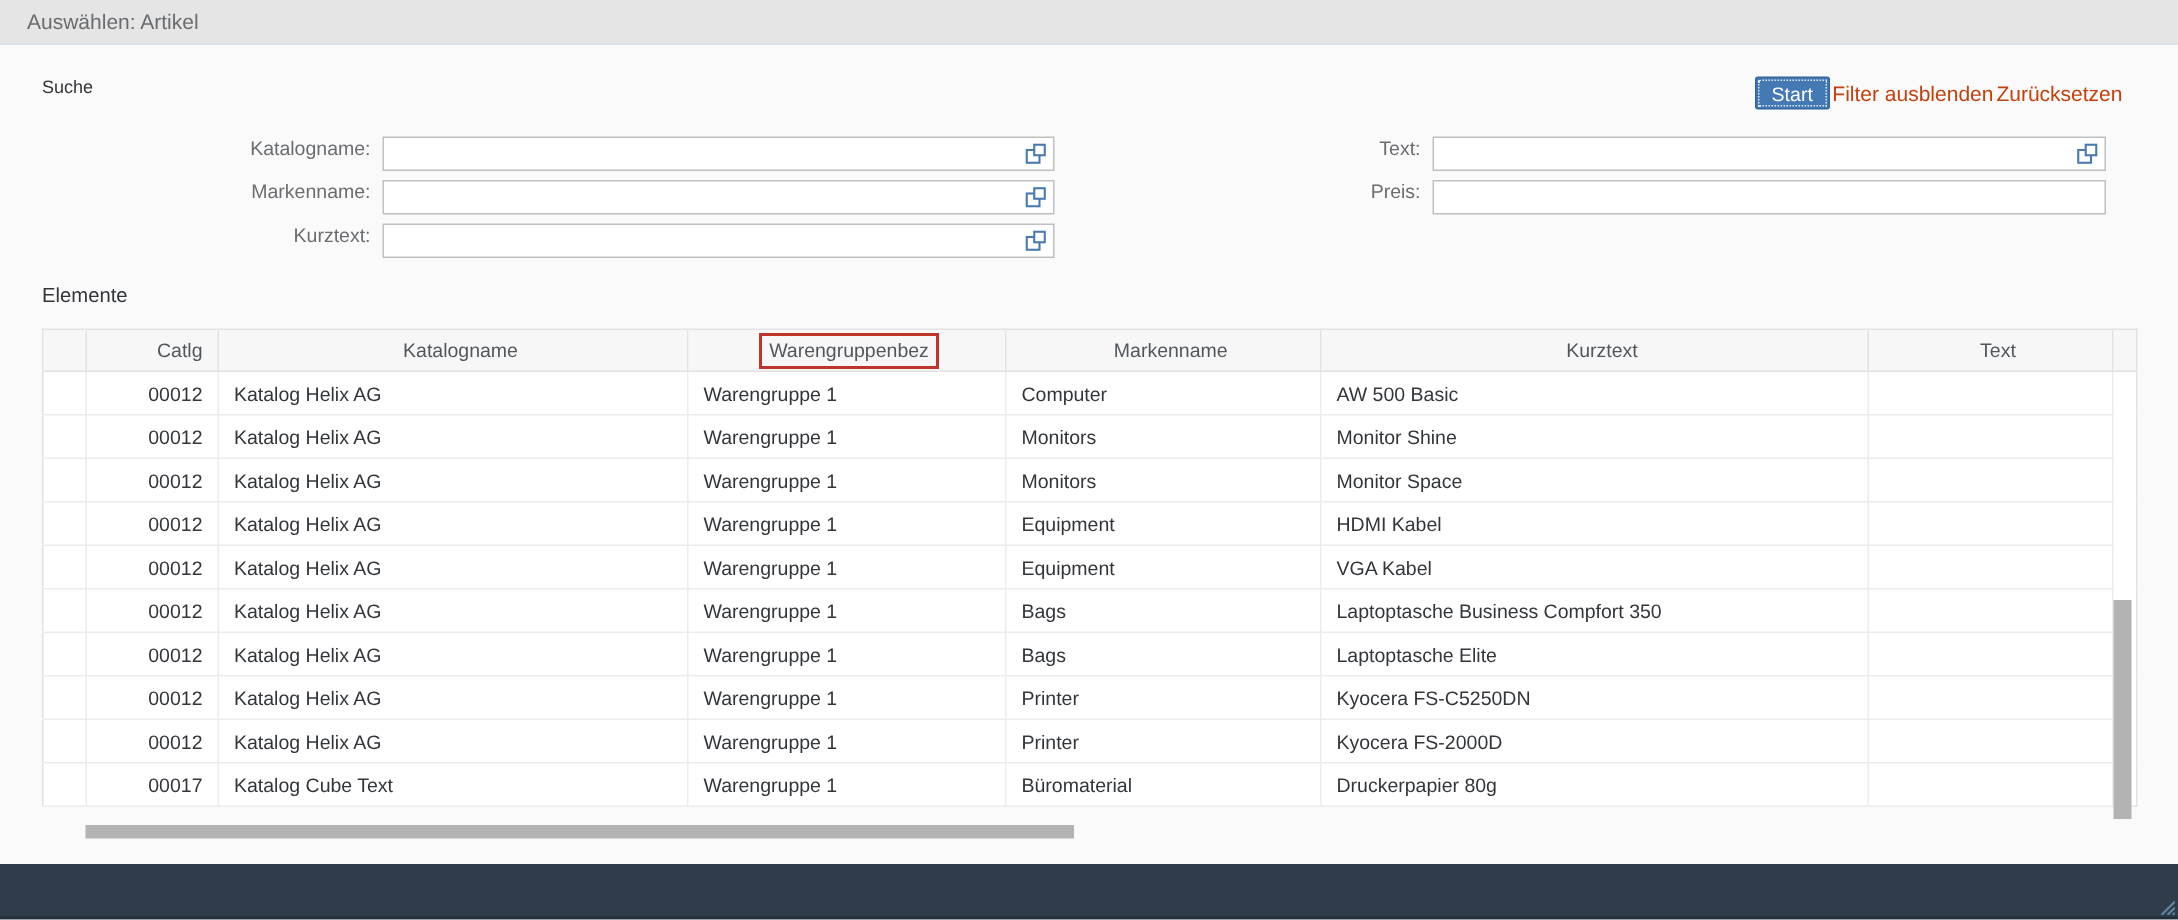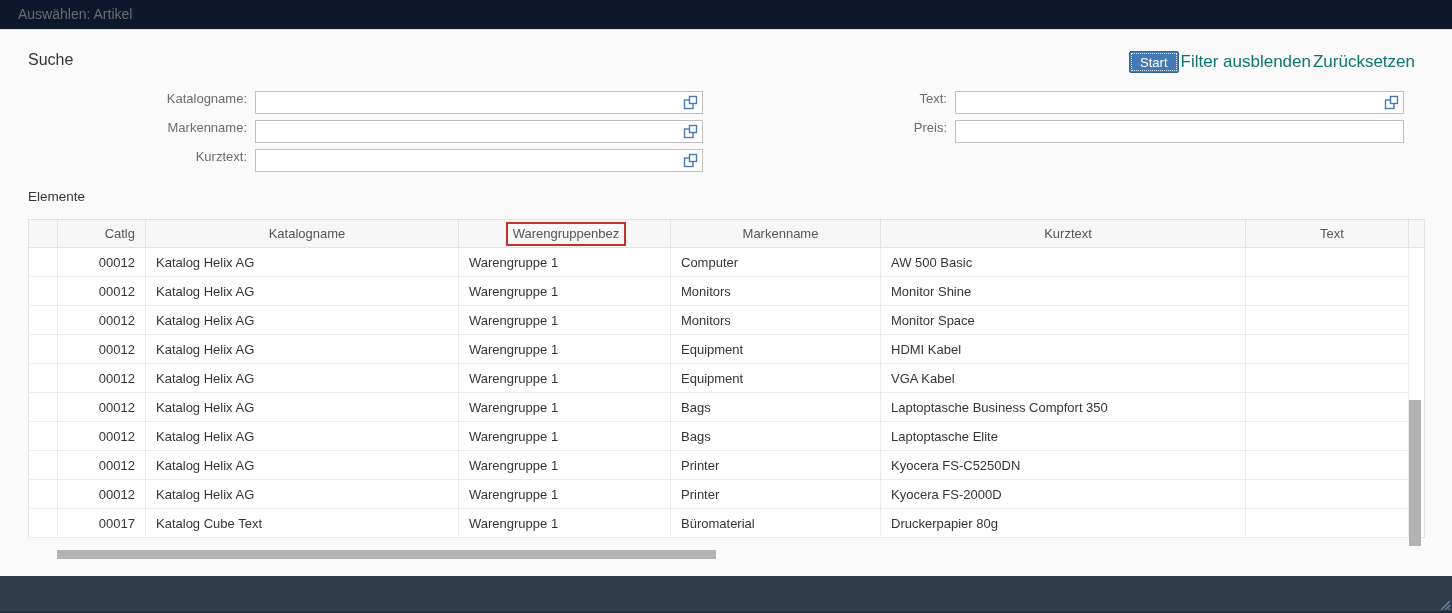--- a/index.html
+++ b/index.html
@@ -5,33 +5,33 @@
   * { margin:0; padding:0; box-sizing:border-box; }
   html,body { width:1452px; height:613px; overflow:hidden; }
   body {
     font-family:"Liberation Sans","DejaVu Sans",sans-serif;
     background:#fafafa; position:relative; font-size:13px; color:#32363a;
   }
 
   
   .title-bar {
     position:absolute; top:0; left:0; width:1452px; height:30px;
-    background:#0f172a; border-bottom:1px solid #d9e2ec;
+    background:#e5e5e5; border-bottom:1px solid #d9e2ec;
     line-height:29px; padding-left:18px; color:#6a6d70; font-size:14px;
   }
 
   
-  .search-heading { position:absolute; left:28px; top:51px; font-size:16px; color:#32363a; }
+  .search-heading { position:absolute; left:28px; top:51px; font-size:12px; color:#32363a; }
   .actions { position:absolute; top:50px; right:37px; display:flex; align-items:center; gap:2px; height:24px; }
   .btn-start {
     background:#4579b4; border:1px solid #31669f; color:#fff; font-size:13px;
     font-family:inherit; height:22px; padding:0 10px; border-radius:2px;
     outline:1px dotted #dce9f5; outline-offset:-3px; cursor:pointer;
   }
-  .link { color:#0f766e; font-size:17px; text-decoration:none; cursor:pointer; }
+  .link { color:#c2410c; font-size:14px; text-decoration:none; cursor:pointer; }
 
   
   .field-row { position:absolute; display:flex; align-items:flex-start; height:33px; }
   .field-label { width:227px; text-align:right; color:#6a6d70; font-size:13px; padding-right:8px; flex:none; }
   .field-box { position:relative; height:23px; flex:none; }
   .field-box input {
     width:100%; height:23px; border:1px solid #bfbfbf; background:#fff;
     font-family:inherit; font-size:13px; padding:0 8px; color:#32363a;
   }
   .field-box.has-help input { padding-right:26px; }

